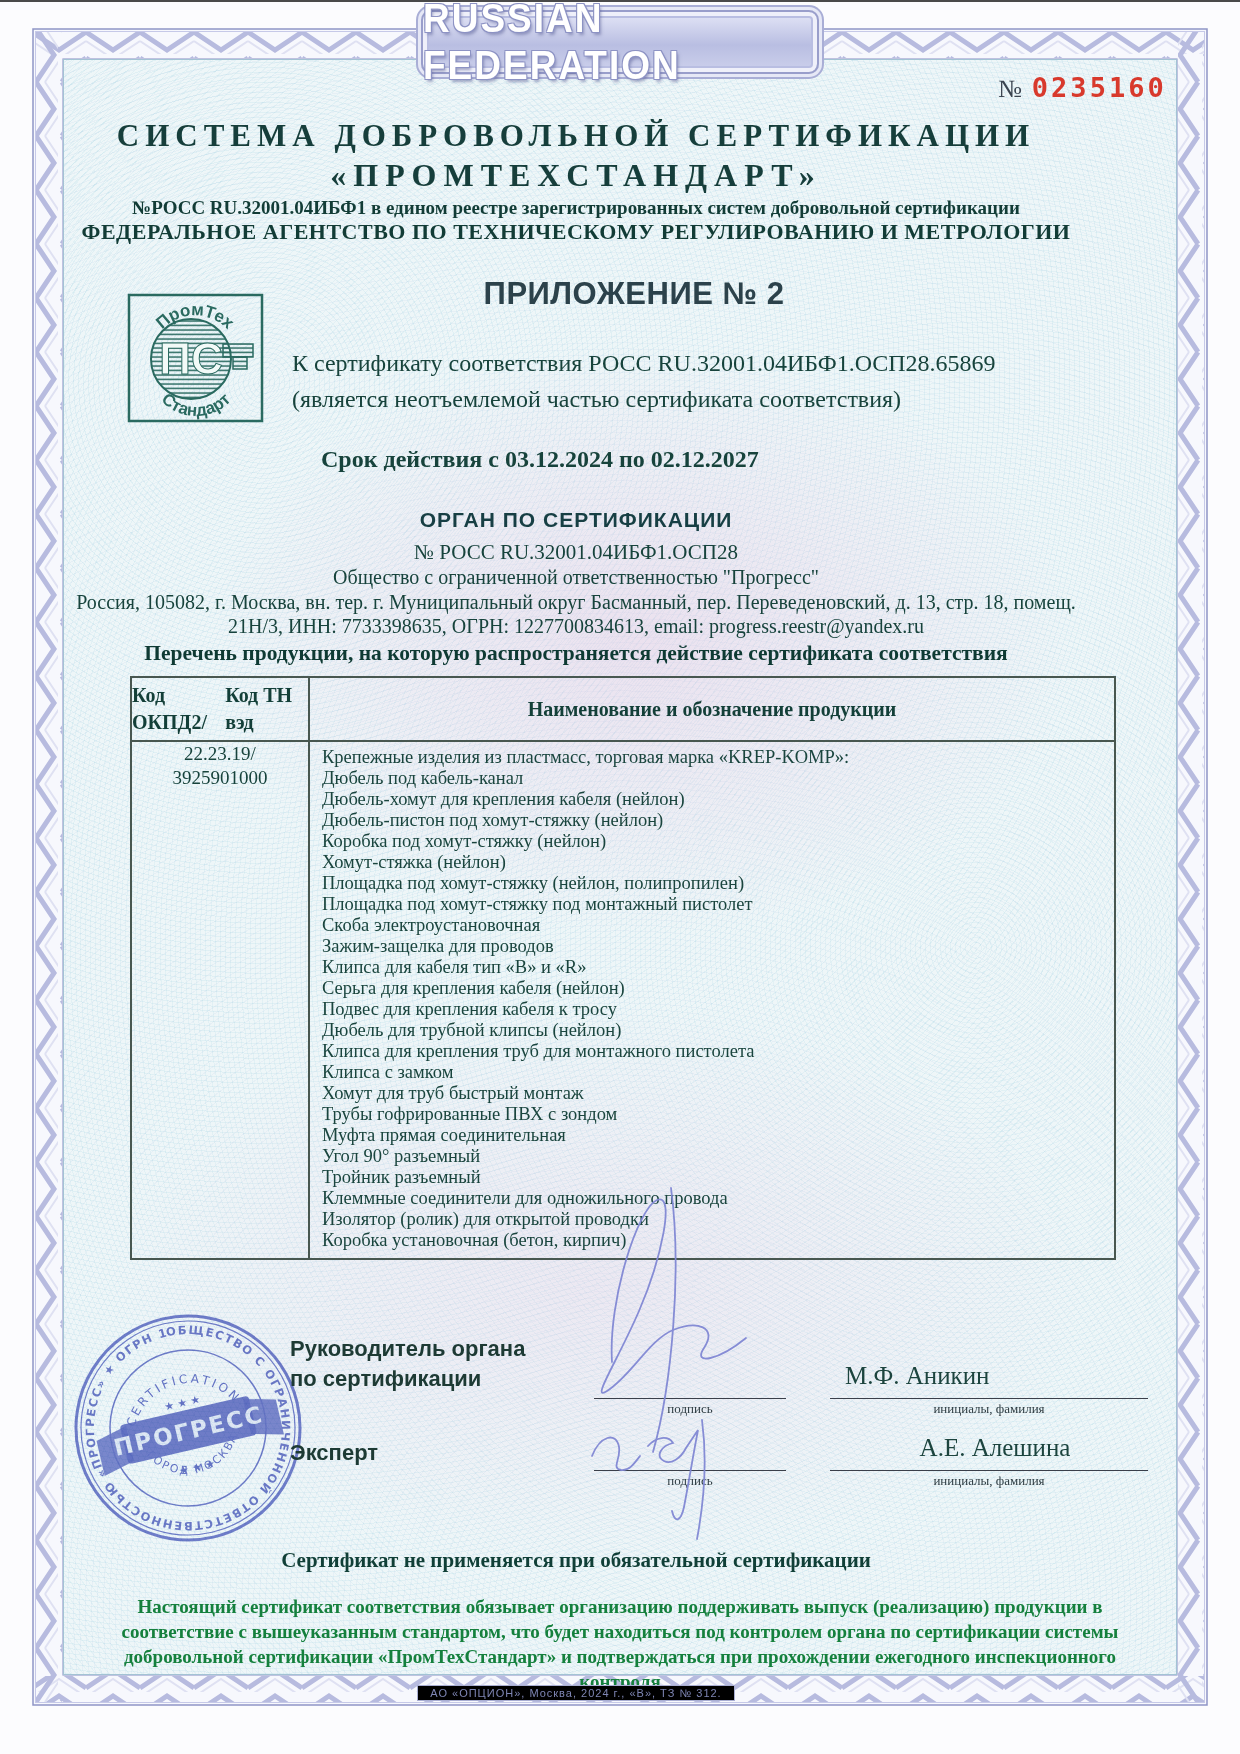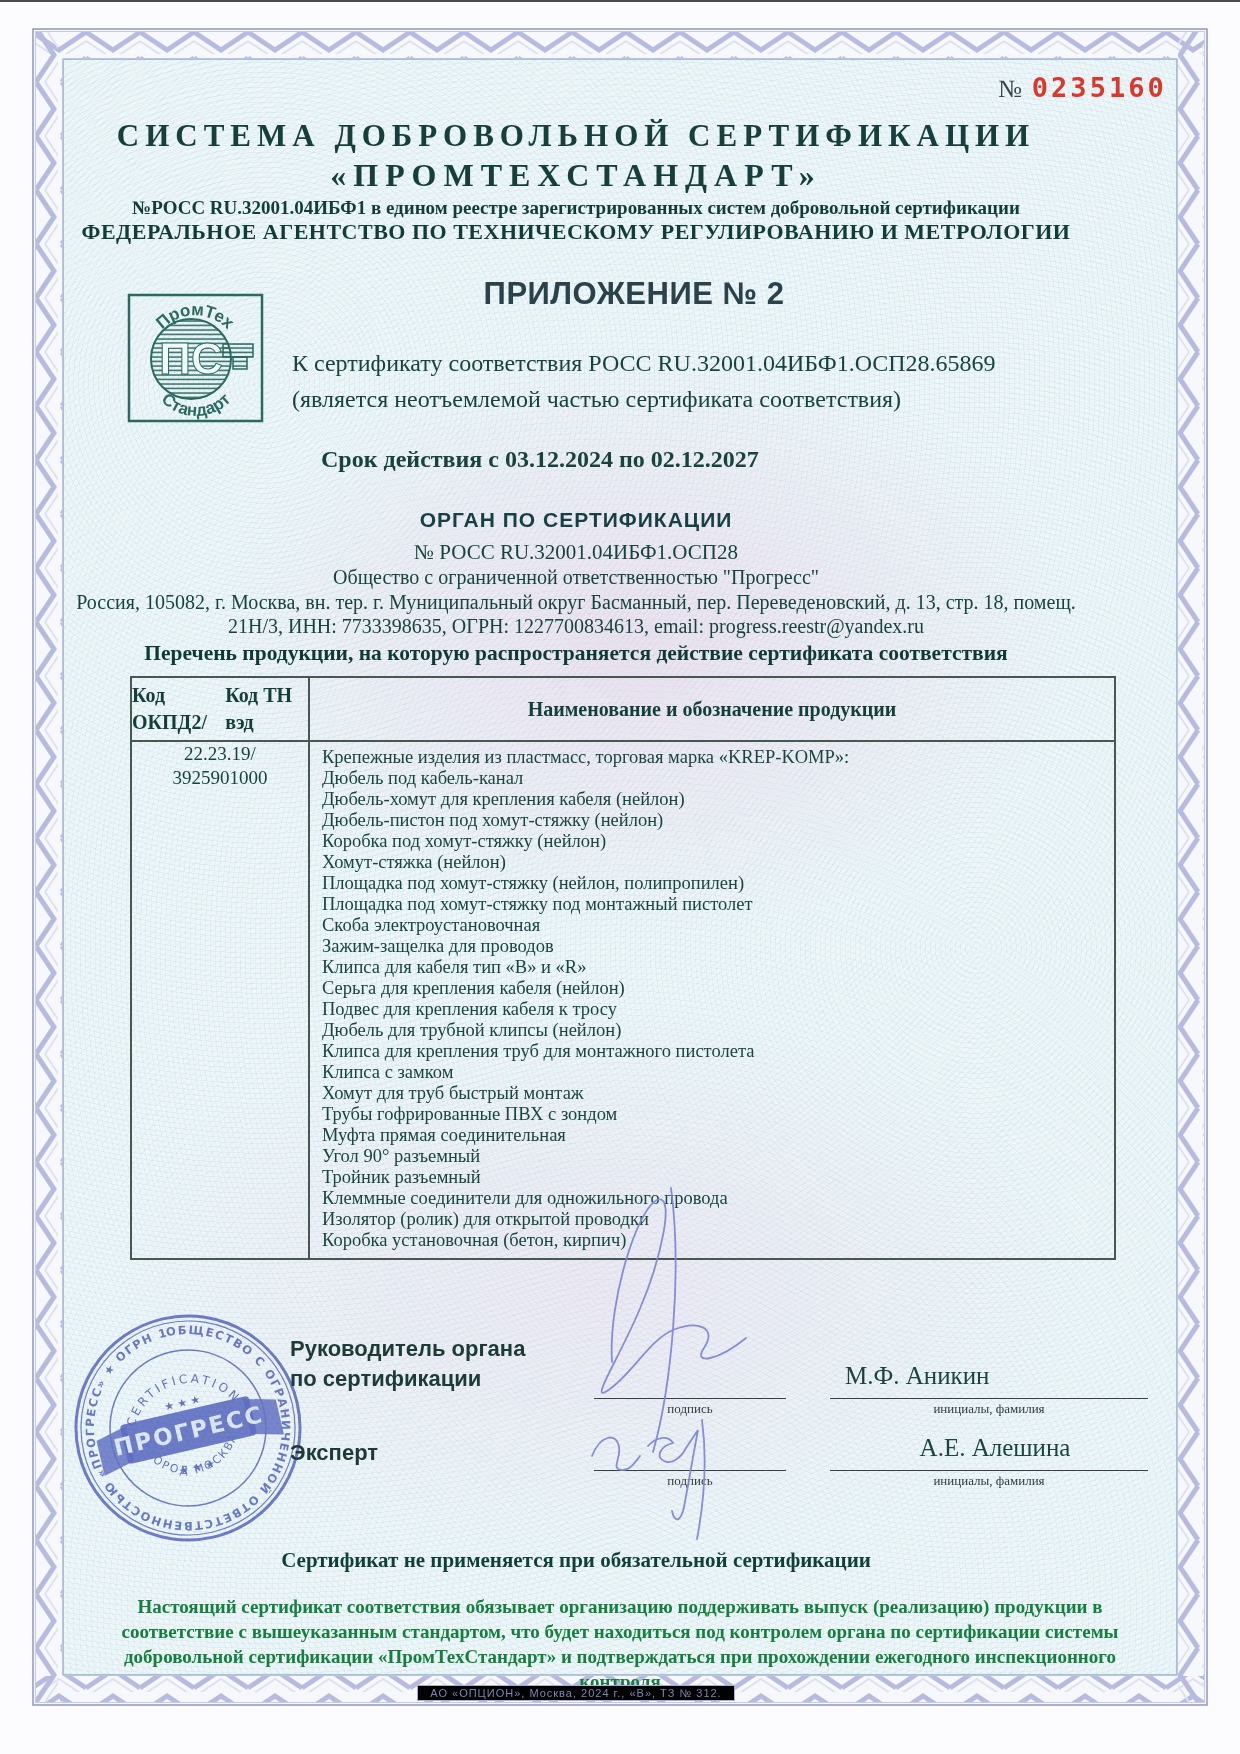--- a/index.html
+++ b/index.html
@@ -127,20 +127,23 @@
     <rect x="3.5" y="3.5" width="1169" height="1671" fill="none" stroke="#c6c9e8" stroke-width="1"></rect>
     <rect x="4" y="4" width="1168" height="26" fill="url(#zt)"></rect>
     <rect x="4" y="1648" width="1168" height="26" fill="url(#zb)"></rect>
     <rect x="4" y="4" width="26" height="1670" fill="url(#zl)"></rect>
     <rect x="1146" y="4" width="26" height="1670" fill="url(#zr)"></rect>
     <rect x="31" y="31" width="1114" height="1616" fill="none" stroke="#9aa0ce" stroke-width="1.2"></rect>
   </svg>
 
   <div class="paper"></div>
 
+  <div class="banner">
+    <span>RUSSIAN FEDERATION</span>
+  </div>
 
   <div class="serial">
     <span class="no">№</span>
     <span class="digits">0235160</span>
   </div>
 
   <div class="c sys1">СИСТЕМА ДОБРОВОЛЬНОЙ СЕРТИФИКАЦИИ</div>
   <div class="c sys2">«ПРОМТЕХСТАНДАРТ»</div>
   <div class="c reg">№РОСС RU.32001.04ИБФ1 в едином реестре зарегистрированных систем добровольной сертификации</div>
   <div class="c agency">ФЕДЕРАЛЬНОЕ АГЕНТСТВО ПО ТЕХНИЧЕСКОМУ РЕГУЛИРОВАНИЮ И МЕТРОЛОГИИ</div>

